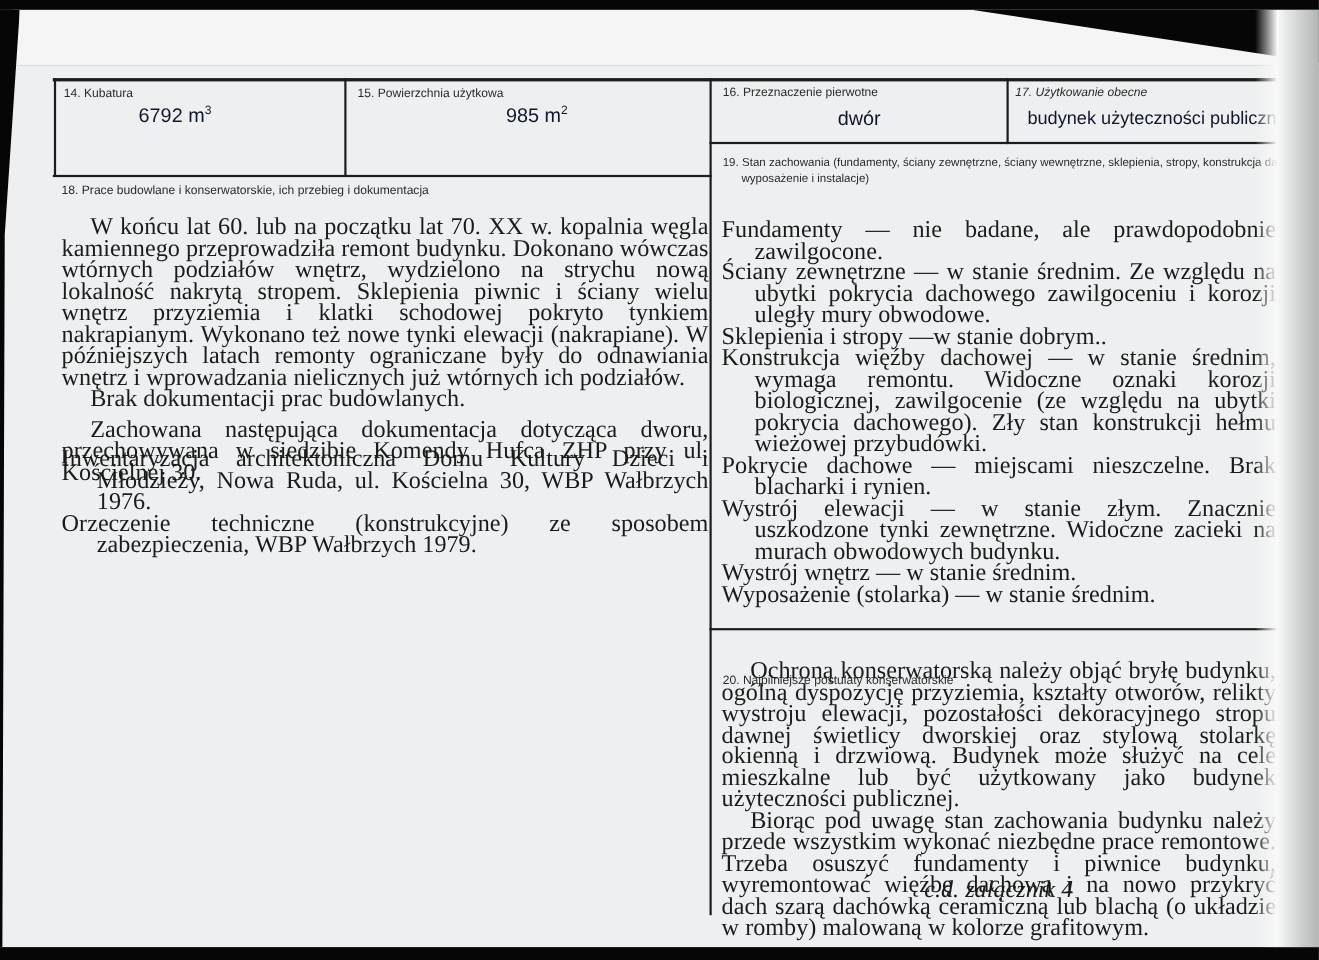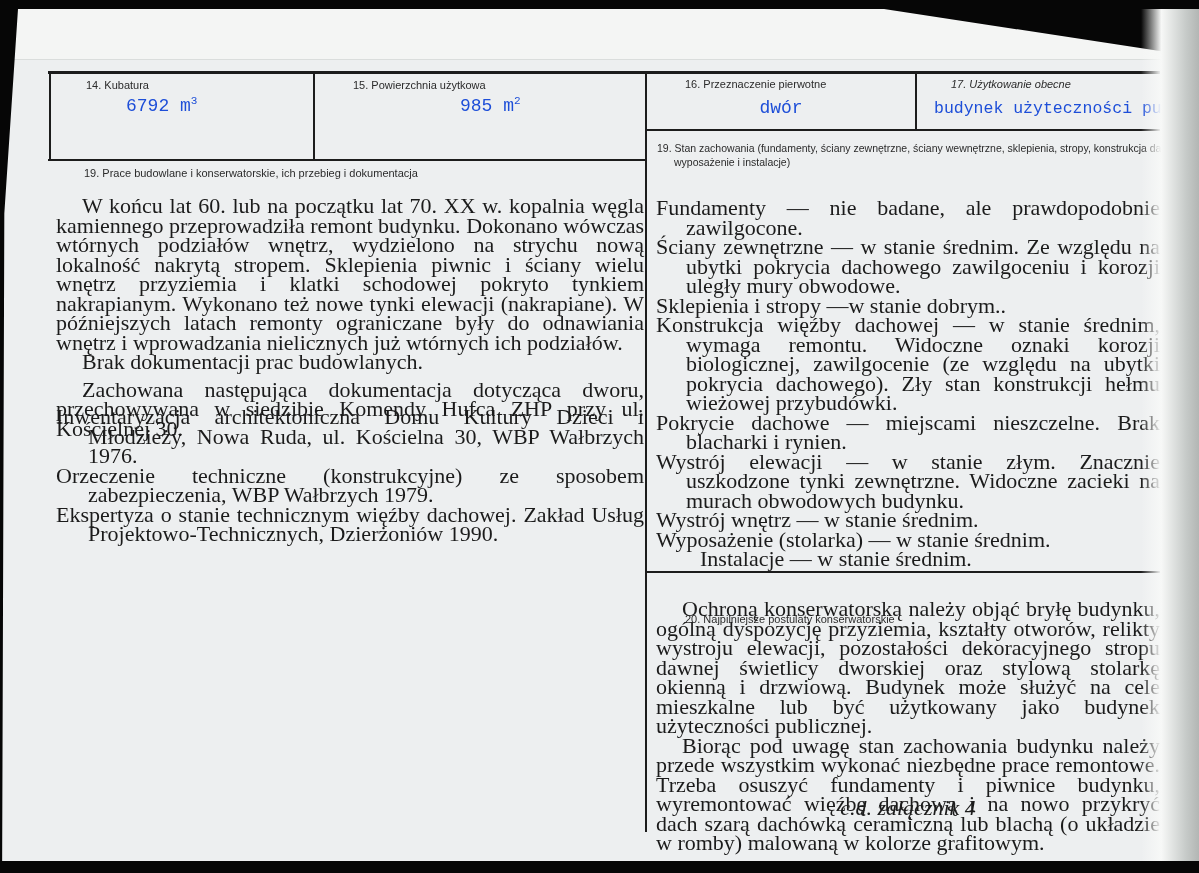--- a/index.html
+++ b/index.html
@@ -28,31 +28,31 @@
   }
   .right-band {
     position:absolute; right:0; top:0; width:58px; height:852px;
     background:linear-gradient(to right, rgba(237,239,240,0), #f7f8f7 35%, #c6cac8 78%, #b2b6b4 100%);
   }
   
   .ln { position:absolute; background:#1c1c1c; }
   
   .lbl {
     position:absolute; font-size:11px; color:#2b2b2b;
-    font-family:"Liberation Sans", sans-serif; white-space:nowrap;margin-left:28px;
+    font-family:"Liberation Sans", sans-serif; white-space:nowrap;
   }
   .lbl-wrap {
     position:absolute; font-size:10.5px; color:#2b2b2b; line-height:14px;
     font-family:"Liberation Sans", sans-serif;
     padding-left:17px; text-indent:-17px;
   }
   
   .val {
-    position:absolute; font-family:Liberation Mono, monospace;
-    font-size:18px; color:#1d4ed8; white-space:nowrap;
+    position:absolute; font-family:Liberation Sans, sans-serif;
+    font-size:18px; color:#0f172a; white-space:nowrap;
   }
   .val sup { font-size:11px; }
   .val-small { font-size:16px; }
   .cell-center { text-align:center; }
   .serif-block {
     position:absolute; font-family:"Liberation Serif", serif;
     font-size:22px; line-height:19.5px; color:#1b1b1b; text-align:justify;
   }
   .para { margin:0; }
   .para.indent { text-indent:26px; }
@@ -87,43 +87,41 @@
 
   <div class="lbl" style="left:325px; top:70px;">15. Powierzchnia użytkowa</div>
   <div class="val" style="left:460px; top:86px;"><span>985 m</span><sup>2</sup></div>
 
   <div class="lbl" style="left:657px; top:69px;">16. Przeznaczenie pierwotne</div>
   <div class="val cell-center" style="left:647px; top:89px; width:268px; white-space:nowrap;">dwór</div>
 
   <div class="lbl" style="left:923px; top:69px;font-style:italic;">17. Użytkowanie obecne</div>
   <div class="val val-small" style="left:934px; top:90px; font-size:16.5px;">budynek użyteczności publicznej</div>
 
-  <div class="lbl" style="left:56px; top:158px;">19. Prace budowlane i konserwatorskie, ich przebieg i dokumentacja</div>
+  <div class="lbl" style="left:56px; top:158px;">18. Prace budowlane i konserwatorskie, ich przebieg i dokumentacja</div>
   <div class="serif-block b18-paras" style="left:56px; top:187px; width:588px;">
       <div class="para indent">W końcu lat 60. lub na początku lat 70. XX w. kopalnia węgla kamiennego przeprowadziła remont budynku. Dokonano wówczas wtórnych podziałów wnętrz, wydzielono na strychu nową lokalność nakrytą stropem. Sklepienia piwnic i ściany wielu wnętrz przyziemia i klatki schodowej pokryto tynkiem nakrapianym. Wykonano też nowe tynki elewacji (nakrapiane). W późniejszych latach remonty ograniczane były do odnawiania wnętrz i wprowadzania nielicznych już wtórnych ich podziałów.</div>
       <div class="para indent">Brak dokumentacji prac budowlanych.</div>
       <div class="para indent">Zachowana następująca dokumentacja dotycząca dworu, przechowywana w siedzibie Komendy Hufca ZHP przy ul. Kościelnej 30.</div>
     </div>
   <div class="serif-block docs" style="left:56px; top:398px; width:588px;">
       <div class="doc">Inwentaryzacja architektoniczna Domu Kultury Dzieci i Młodzieży, Nowa Ruda, ul. Kościelna 30, WBP Wałbrzych 1976.</div>
       <div class="doc">Orzeczenie techniczne (konstrukcyjne) ze sposobem zabezpieczenia, WBP Wałbrzych 1979.</div>
-      <div class="doc">Ekspertyza o stanie technicznym więźby dachowej. Zakład Usług Projektowo-Technicznych, Dzierżoniów 1990.</div>
     </div>
 
   <div class="lbl-wrap" style="left:657px; top:132px; width:510px;">19. Stan zachowania (fundamenty, ściany zewnętrzne, ściany wewnętrzne, sklepienia, stropy, konstrukcja dachu, wyposażenie i instalacje)</div>
   <div class="serif-block" style="left:656px; top:189px; width:504px;">
       <div class="hang">Fundamenty — nie badane, ale prawdopodobnie zawilgocone.</div>
       <div class="hang">Ściany zewnętrzne — w stanie średnim. Ze względu na ubytki pokrycia dachowego zawilgoceniu i korozji uległy mury obwodowe.</div>
       <div class="hang">Sklepienia i stropy —w stanie dobrym..</div>
       <div class="hang">Konstrukcja więźby dachowej — w stanie średnim, wymaga remontu. Widoczne oznaki korozji biologicznej, zawilgocenie (ze względu na ubytki pokrycia dachowego). Zły stan konstrukcji hełmu wieżowej przybudówki.</div>
       <div class="hang">Pokrycie dachowe — miejscami nieszczelne. Brak blacharki i rynien.</div>
       <div class="hang">Wystrój elewacji — w stanie złym. Znacznie uszkodzone tynki zewnętrzne. Widoczne zacieki na murach obwodowych budynku.</div>
       <div class="hang">Wystrój wnętrz — w stanie średnim.</div>
       <div class="hang">Wyposażenie (stolarka) — w stanie średnim.</div>
-      <div class="hang">  Instalacje — w stanie średnim.</div>
     </div>
 
   <div class="lbl" style="left:657px; top:604px;">20. Najpilniejsze postulaty konserwatorskie</div>
   <div class="serif-block" style="left:656px; top:590px; width:504px;">
       <div class="para indent">Ochroną konserwatorską należy objąć bryłę budynku, ogólną dyspozycję przyziemia, kształty otworów, relikty wystroju elewacji, pozostałości dekoracyjnego stropu dawnej świetlicy dworskiej oraz stylową stolarkę okienną i drzwiową. Budynek może służyć na cele mieszkalne lub być użytkowany jako budynek użyteczności publicznej.</div>
       <div class="para indent">Biorąc pod uwagę stan zachowania budynku należy przede wszystkim wykonać niezbędne prace remontowe. Trzeba osuszyć fundamenty i piwnice budynku, wyremontować więźbę dachową i na nowo przykryć dach szarą dachówką ceramiczną lub blachą (o układzie w romby) malowaną w kolorze grafitowym.</div>
     </div>
   <div class="serif-block note" style="left:656px; top:779px; width:504px;">c.d. załącznik 4</div>
 
   <div class="right-band"></div>

